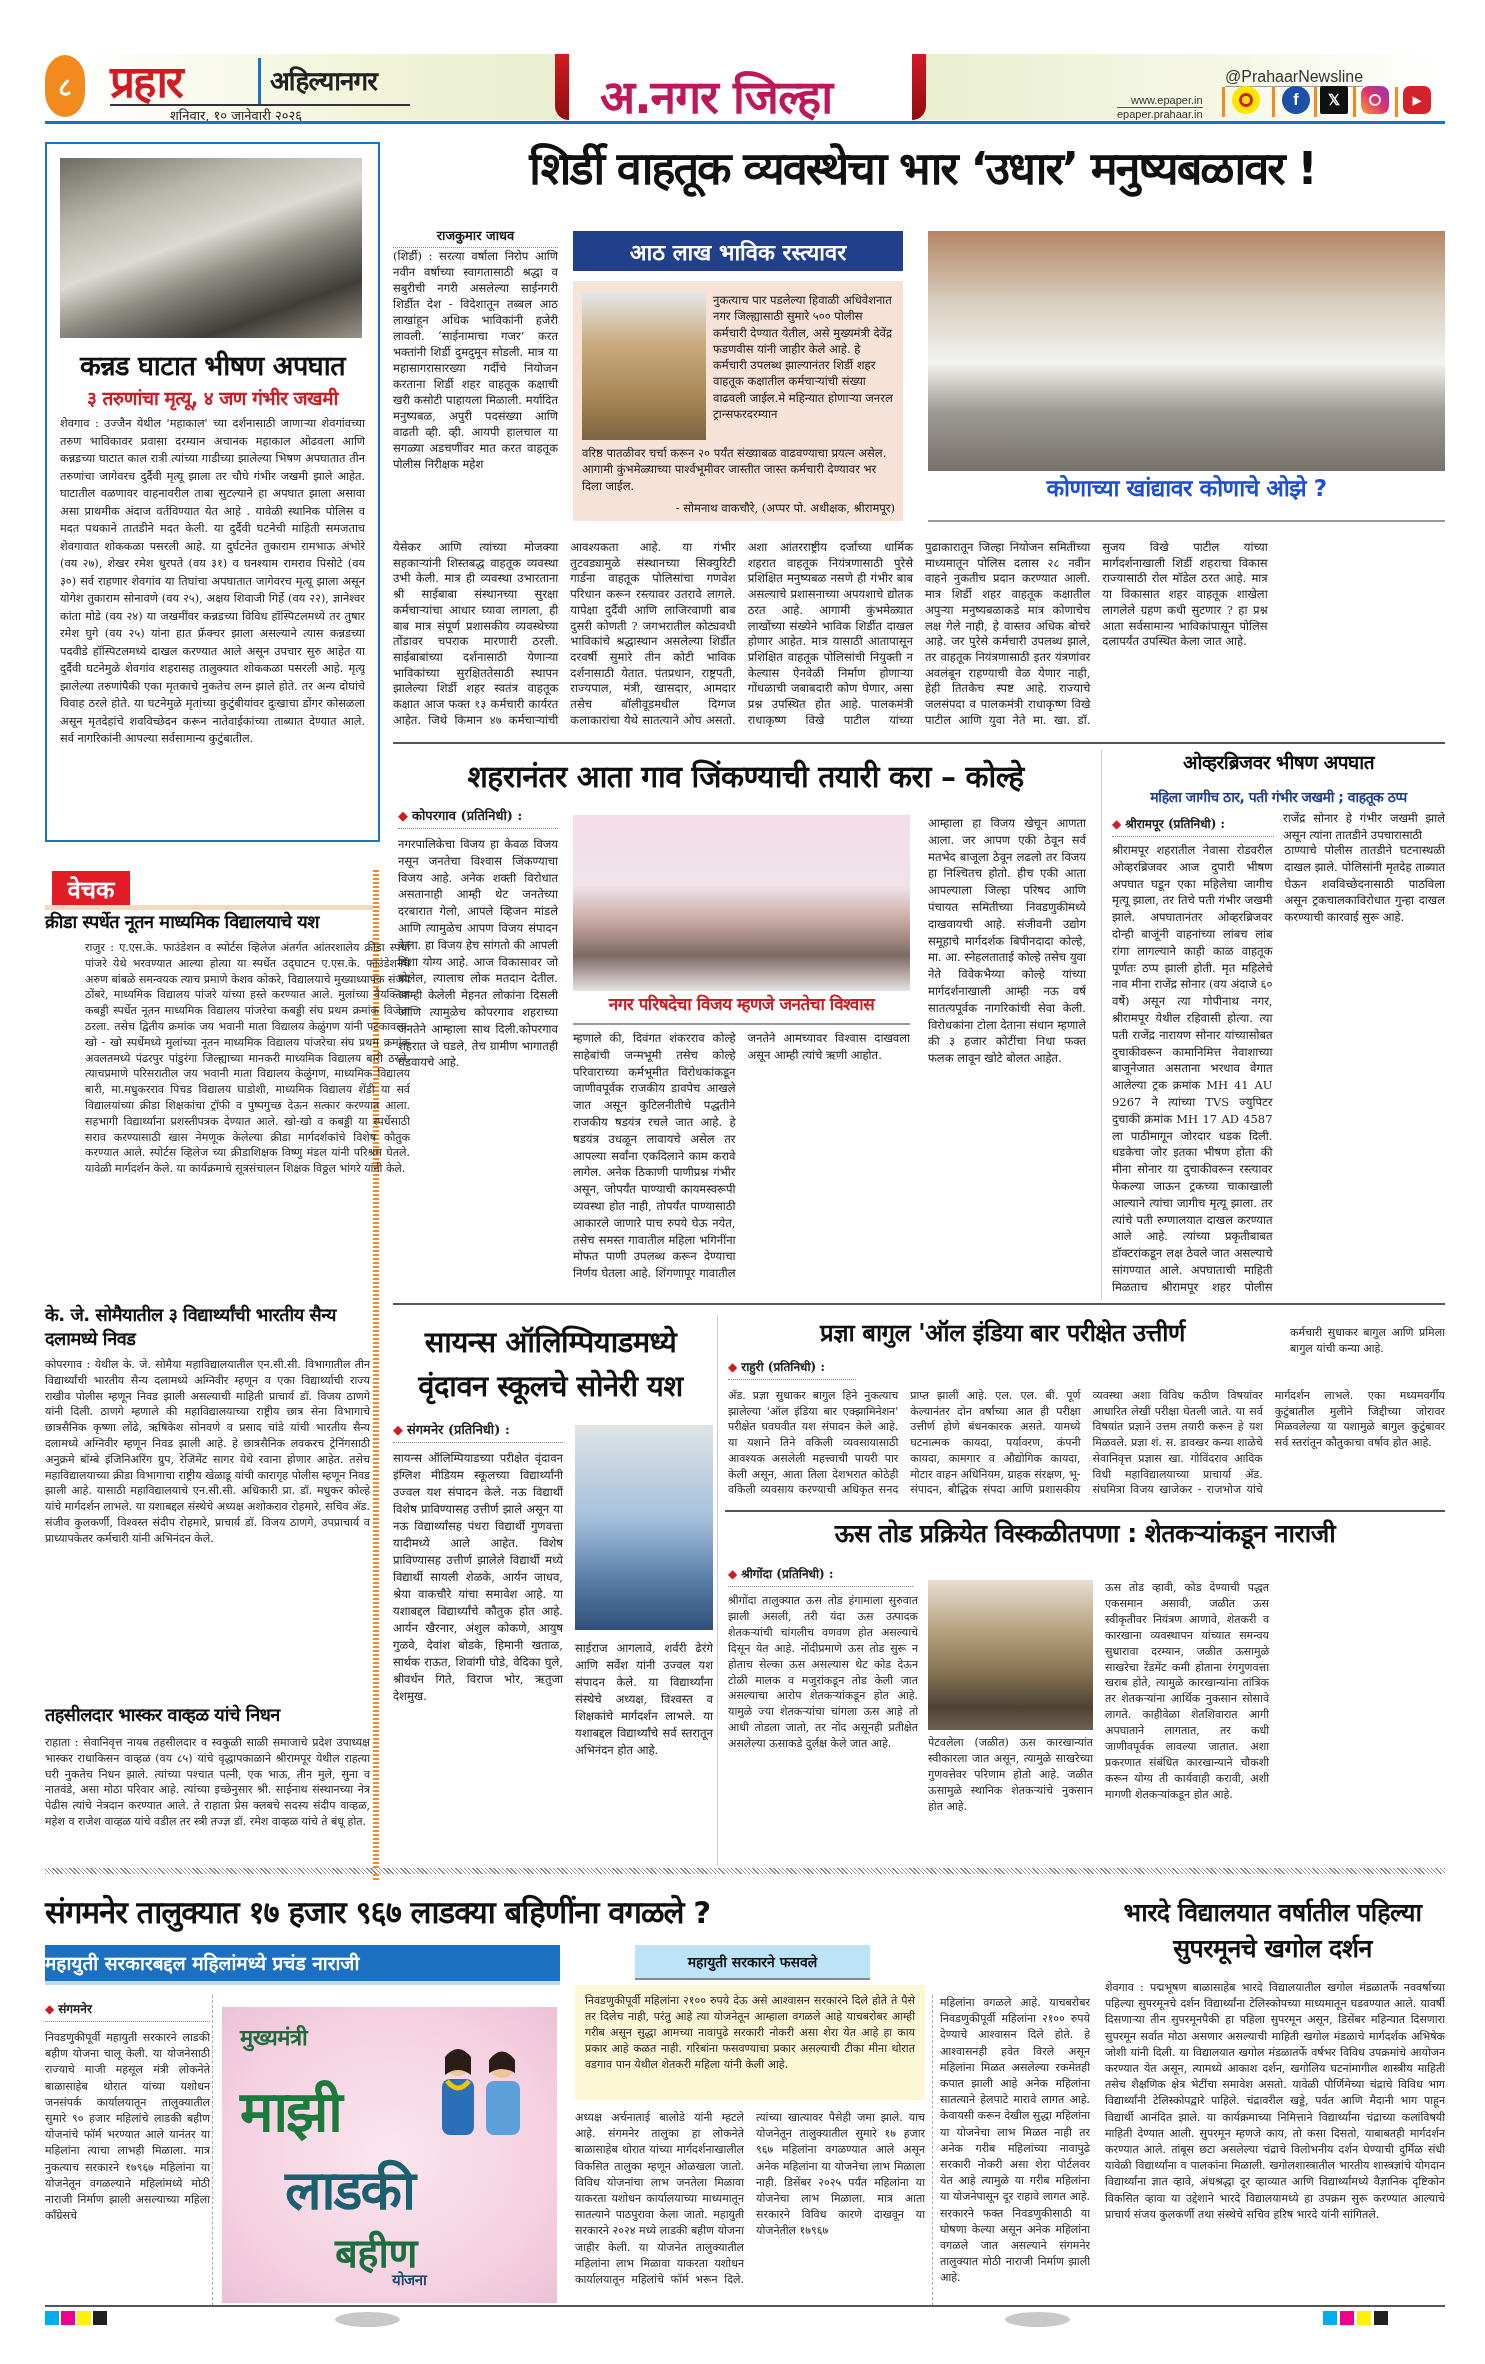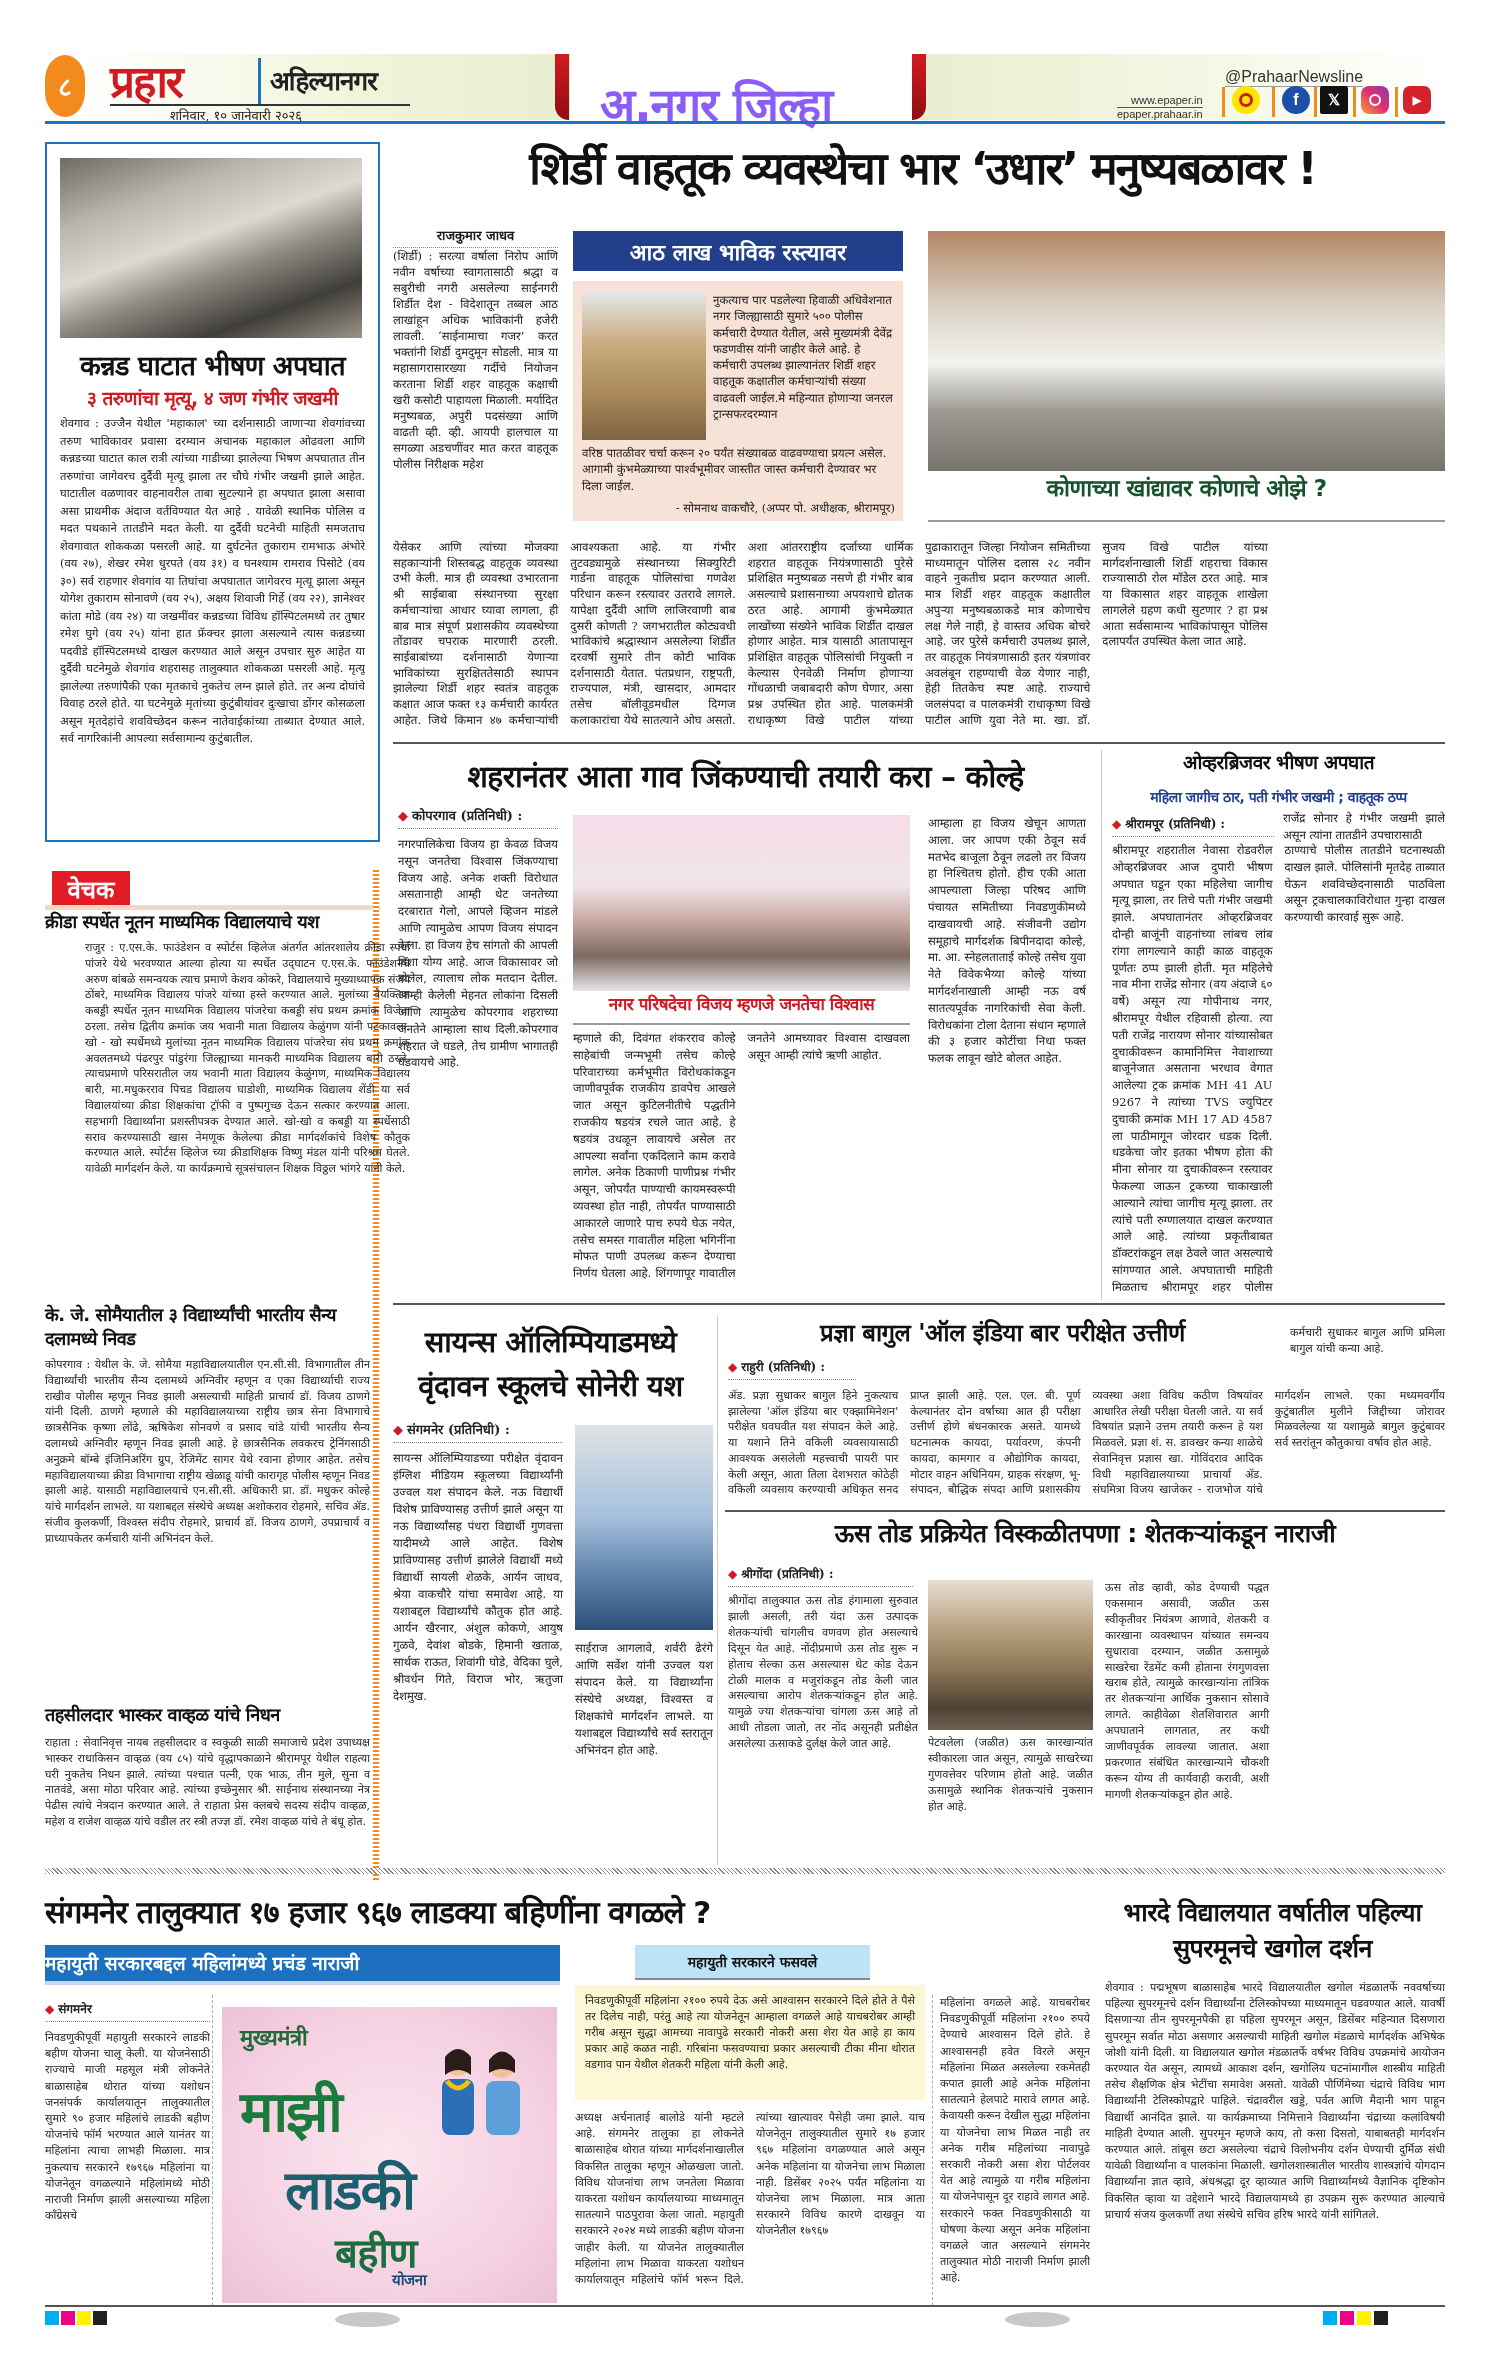--- a/index.html
+++ b/index.html
@@ -17,21 +17,21 @@
   .mast-bg-right { left: 912px; top: 54px; width: 533px; height: 66px; background: linear-gradient(90deg,#e9eecf 0%,#f6f8e6 60%,#fff 100%); }
   .mast-red-l { left: 555px; top: 54px; width: 14px; height: 66px; background: linear-gradient(180deg,#d11b22,#8f0d12); border-radius: 0 0 0 30px; }
   .mast-red-r { left: 912px; top: 54px; width: 14px; height: 66px; background: linear-gradient(180deg,#d11b22,#8f0d12); border-radius: 0 0 30px 0; }
   .mast-line { left: 45px; top: 121px; width: 1400px; height: 3px; background: #1a73c4; }
   .page-badge { left: 45px; top: 55px; width: 40px; height: 62px; background: #f28a1e; border-radius: 50% 50% 50% 50% / 40% 40% 40% 40%; transform: rotate(0deg); display:flex; align-items:center; justify-content:center; color:#fff; font-weight:bold; font-size:26px; font-family:"DejaVu Serif",serif; }
   .brand { left: 110px; top: 50px; font-family: "DejaVu Sans", sans-serif; font-weight: bold; font-size: 44px; color: #d11b22; letter-spacing: -2px; }
   .brand-sep { left: 258px; top: 58px; width: 3px; height: 46px; background: #1a73c4; }
   .city { left: 270px; top: 62px; font-weight: bold; font-size: 26px; color: #222; letter-spacing: -1px; }
   .brand-underline { left: 110px; top: 104px; width: 300px; height: 1.5px; background: #333; }
   .date { left: 170px; top: 106px; font-family: "DejaVu Serif", serif; font-size: 13px; color: #222; }
-  .section-title { left: 600px; top: 72px; font-weight: bold; font-size: 46px; color: #8b5cf6; letter-spacing: -1px; }
+  .section-title { left: 600px; top: 64px; font-weight: bold; font-size: 46px; color: #be185d; letter-spacing: -1px; }
   .handle { left: 1225px; top: 68px; font-family: "Liberation Sans", sans-serif; font-size: 16px; color: #333; border-bottom: 1px solid #999; }
   .web { left: 1117px; top: 94px; font-family: "Liberation Sans", sans-serif; font-size: 11px; color: #333; text-align: right; line-height: 13px; }
   .web div:first-child { border-bottom: 1px solid #555; }
   .soc { top: 86px; width: 28px; height: 28px; border-radius: 50%; display:flex; align-items:center; justify-content:center; color:#fff; font-weight:bold; font-size:16px; font-family:"Liberation Sans",sans-serif; }
   .soc-sep { top: 87px; width: 3px; height: 30px; background: #f28a1e; }
 
   
   .leftbox { left: 45px; top: 142px; width: 335px; height: 700px; border: 2px solid #1a73c4; background: #fff; }
   .crash-img { left: 60px; top: 158px; width: 302px; height: 180px; background: linear-gradient(160deg,#6e6b63 0%,#b9b6ad 25%,#dcdad2 45%,#8e8b83 60%,#403e39 80%,#9b9487 100%); }
   .kannad-title { left: 60px; top: 350px; width: 305px; text-align:center; font-size: 27px; }
@@ -54,21 +54,21 @@
   .shirdi-title { left: 400px; top: 143px; width: 1045px; font-size: 45px; text-align:center; letter-spacing: -2px; }
   .byline { left: 393px; top: 226px; width: 165px; font-family:"DejaVu Serif",serif; font-weight:bold; font-size: 13px; text-align:center; border-bottom: 1px dotted #888; padding-bottom: 3px; }
   .shirdi-col1 { left: 393px; top: 248px; width: 165px; height: 287px; }
   .aath-banner { left: 573px; top: 231px; width: 330px; height: 40px; background:#223f8c; color:#fff; font-weight:bold; font-size: 22px; display:flex; align-items:center; justify-content:center; }
   .aath-box { left: 573px; top: 281px; width: 330px; height: 240px; background:#f7e2d8; }
   .officer-img { left: 582px; top: 292px; width: 124px; height: 148px; background: linear-gradient(180deg,#e5e7ea 0%,#c9ab7e 35%,#a88857 70%,#7e6444 100%); }
   .aath-text1 { left: 713px; top: 292px; width: 182px; height: 150px; font-family:"DejaVu Serif",serif; font-size: 11.5px; line-height: 16.3px; color:#222; }
   .aath-text2 { left: 582px; top: 445px; width: 313px; height: 55px; font-family:"DejaVu Serif",serif; font-size: 11.5px; line-height: 16.3px; color:#222; }
   .aath-quote { left: 582px; top: 500px; width: 313px; text-align:right; font-family:"DejaVu Serif",serif; font-weight:normal; font-size: 11.5px; color:#222; }
   .traffic-img { left: 928px; top: 231px; width: 517px; height: 240px; background: linear-gradient(180deg,#b58665 0%,#d9cfc0 30%,#f3f3ef 55%,#9d9a93 75%,#77736c 100%); }
-  .traffic-cap { left: 928px; top: 475px; width: 517px; text-align:center; font-size: 23px; color:#14532d; }
+  .traffic-cap { left: 928px; top: 475px; width: 517px; text-align:center; font-size: 23px; color:#1d4ed8; }
   .traffic-rule { left: 928px; top: 520px; width: 517px; height: 1.5px; background:#999; }
   .shirdi-cols { left: 393px; top: 540px; width: 1052px; height: 200px; column-count: 6; font-size: 11.5px; line-height: 15.7px; }
   .rule1 { left: 393px; top: 742px; width: 1052px; }
 
   
   .kolhe-title { left: 393px; top: 760px; width: 705px; text-align:center; font-size: 30px; }
   .kolhe-date { left: 398px; top: 806px; width: 160px; }
   .kolhe-col1 { left: 398px; top: 836px; width: 160px; height: 460px; font-size: 11.5px; line-height: 16.8px; }
   .kolhe-img { left: 573px; top: 815px; width: 337px; height: 176px; background: linear-gradient(180deg,#f5dde8 0%,#f0e4ea 40%,#c9a9a2 60%,#7d6a62 80%,#e8e3e6 100%); }
   .kolhe-cap { left: 573px; top: 995px; width: 337px; text-align:center; font-size: 17px; color:#d11b22; }

